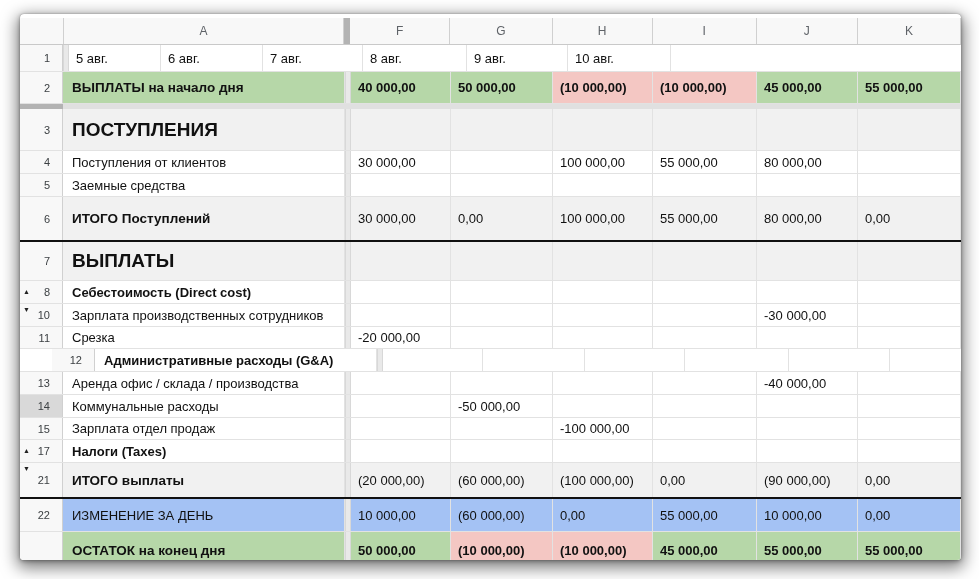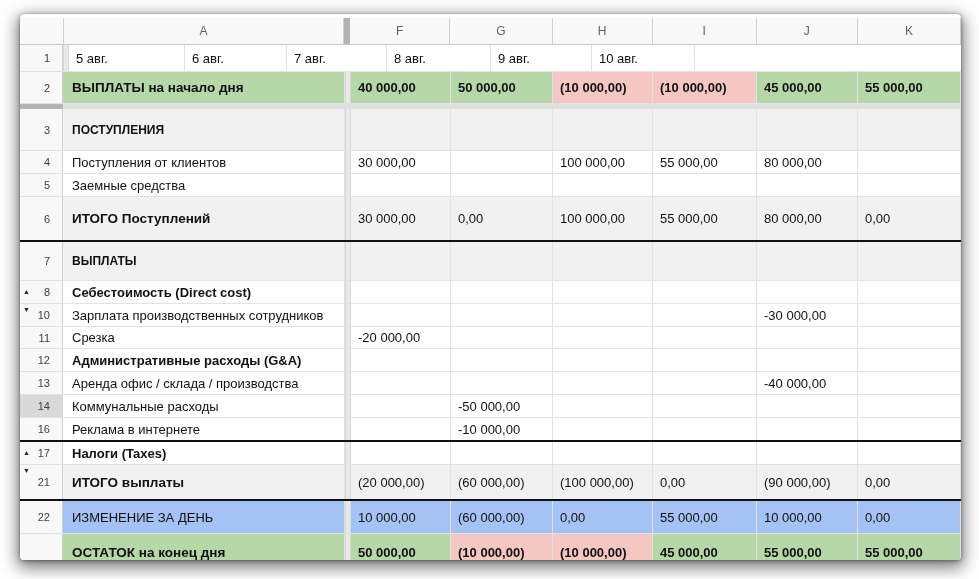--- a/index.html
+++ b/index.html
@@ -42,21 +42,21 @@
   }
   .cell.label{padding-left:9px;}
   .vdiv{flex:none; background:#e9e9e9; border-left:1px solid #d8d8d8; border-right:1px solid #d8d8d8; box-sizing:border-box;}
 
   
   .r-title .cell.label{font-weight:bold; font-size:13px;}
   .r-balance .cell{background:var(--green); font-weight:bold;}
   .r-balance .cell.label{font-size:13.5px;}
   .r-balance .cell.neg{background:var(--red);}
   .r-section .cell{background:var(--gray);}
-  .r-section .cell.label{font-weight:bold; font-size:12px;}
+  .r-section .cell.label{font-weight:bold; font-size:19px;}
   .r-subheader .cell.label{font-weight:bold;}
   .r-total .cell{background:var(--gray);}
   .r-total .cell.label{font-weight:bold; font-size:13.5px;}
   .r-change .cell{background:var(--blue);}
 
   
   .frozen-row-divider{display:flex; height:5px;}
   .frozen-row-divider .seg-gutter{background:#b3b3b3; flex:none;}
   .frozen-row-divider .seg-rest{background:#e0e0e0; flex:1;}
 </style>
@@ -75,21 +75,21 @@
         <div class="letter" style="width: 104px;">I</div>
         <div class="letter" style="width: 101px;">J</div>
         <div class="letter" style="width: 103px;">K</div>
       </div>
     <div id="gridRows">
         <div class="row r-title" style="height: 26px;">
           <div class="gutter" style="width: 43px;">
             <span>1</span>
           </div>
           <div class="vdiv" style="width: 6px;"></div>
-          <div class="cell val" style="width: 116px;">5 авг.</div>
+          <div class="cell val" style="width: 92px;">5 авг.</div>
           <div class="cell val" style="width: 102px;">6 авг.</div>
           <div class="cell val" style="width: 100px;">7 авг.</div>
           <div class="cell val" style="width: 104px; text-align: center;">8 авг.</div>
           <div class="cell val" style="width: 101px;">9 авг.</div>
           <div class="cell val" style="width: 103px;">10 авг.</div>
         </div>
         <div class="row r-balance" style="height: 31px;">
           <div class="gutter" style="width: 43px;">
             <span>2</span>
           </div>
@@ -205,21 +205,21 @@
           </div>
           <div class="cell label" style="width: 282px;">Срезка</div>
           <div class="vdiv" style="width: 6px;"></div>
           <div class="cell val" style="width: 100px;">-20 000,00</div>
           <div class="cell val" style="width: 102px;"></div>
           <div class="cell val" style="width: 100px;"></div>
           <div class="cell val" style="width: 104px;"></div>
           <div class="cell val" style="width: 101px;"></div>
           <div class="cell val" style="width: 103px;"></div>
         </div>
-        <div class="row r-subheader" style="height: 22px;">
+        <div class="row r-subheader" style="height: 22px; padding-left: 32px;">
           <div class="gutter" style="width: 43px;">
             <span>12</span>
           </div>
           <div class="cell label" style="width: 282px;">Административные расходы (G&amp;A)</div>
           <div class="vdiv" style="width: 6px;"></div>
           <div class="cell val" style="width: 100px;"></div>
           <div class="cell val" style="width: 102px;"></div>
           <div class="cell val" style="width: 100px;"></div>
           <div class="cell val" style="width: 104px;"></div>
           <div class="cell val" style="width: 101px;"></div>
@@ -244,29 +244,29 @@
           </div>
           <div class="cell label" style="width: 282px;">Коммунальные расходы</div>
           <div class="vdiv" style="width: 6px;"></div>
           <div class="cell val" style="width: 100px;"></div>
           <div class="cell val" style="width: 102px;">-50 000,00</div>
           <div class="cell val" style="width: 100px;"></div>
           <div class="cell val" style="width: 104px;"></div>
           <div class="cell val" style="width: 101px;"></div>
           <div class="cell val" style="width: 103px;"></div>
         </div>
-        <div class="row r-item thick" style="height: 22px;">
-          <div class="gutter" style="width: 43px;">
-            <span>16</span>
-          </div>
-          <div class="cell label" style="width: 282px;">Реклама в интернете</div>
-          <div class="vdiv" style="width: 6px;"></div>
-          <div class="cell val" style="width: 100px;"></div>
-          <div class="cell val" style="width: 102px;">-10 000,00</div>
-          <div class="cell val" style="width: 100px;"></div>
+        <div class="row r-item" style="height: 21px;">
+          <div class="gutter" style="width: 43px;">
+            <span>15</span>
+          </div>
+          <div class="cell label" style="width: 282px;">Зарплата отдел продаж</div>
+          <div class="vdiv" style="width: 6px;"></div>
+          <div class="cell val" style="width: 100px;"></div>
+          <div class="cell val" style="width: 102px;"></div>
+          <div class="cell val" style="width: 100px;">-100 000,00</div>
           <div class="cell val" style="width: 104px;"></div>
           <div class="cell val" style="width: 101px;"></div>
           <div class="cell val" style="width: 103px;"></div>
         </div>
         <div class="row r-subheader" style="height: 22px;">
           <div class="gutter" style="width: 43px;">
             <span class="marker up">▲</span>
             <span>17</span>
           </div>
           <div class="cell label" style="width: 282px;">Налоги (Taxes)</div>

